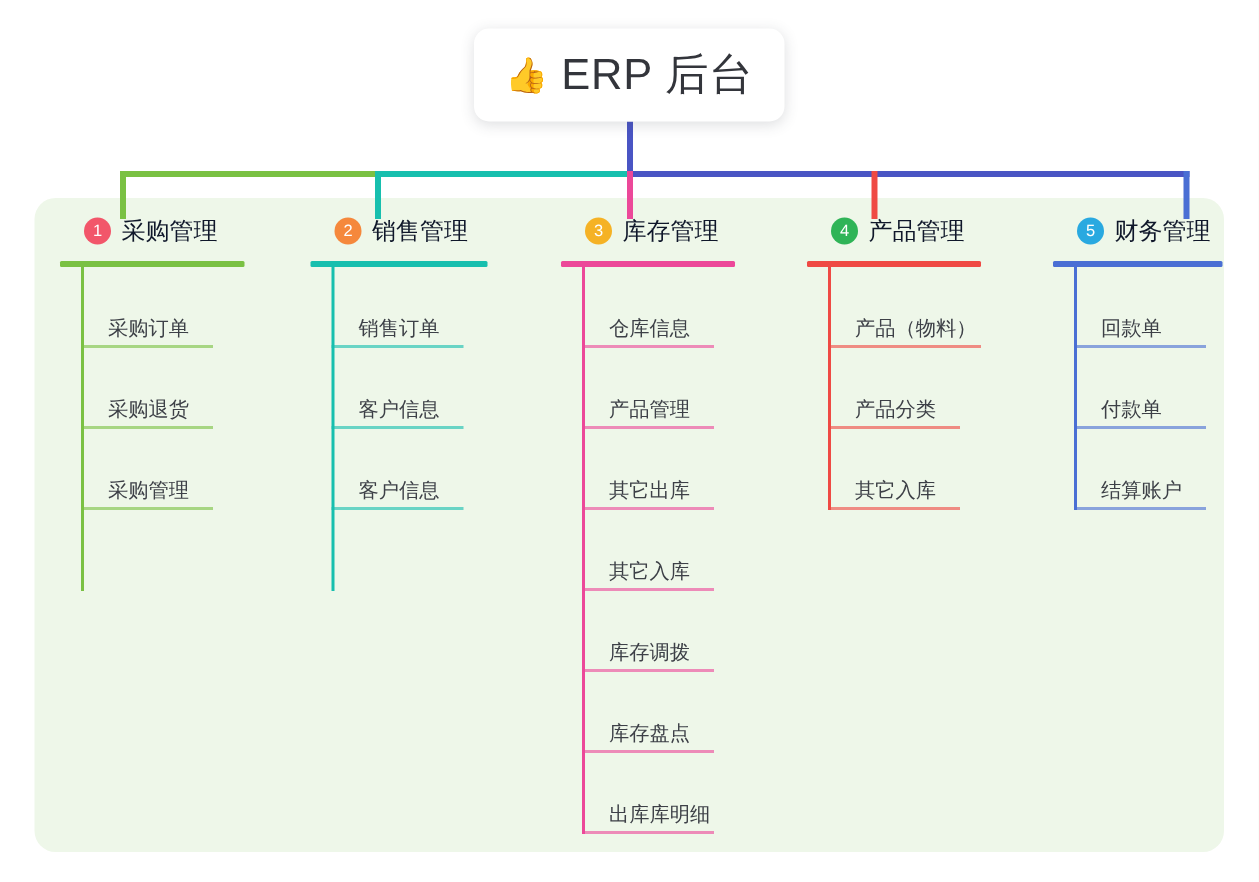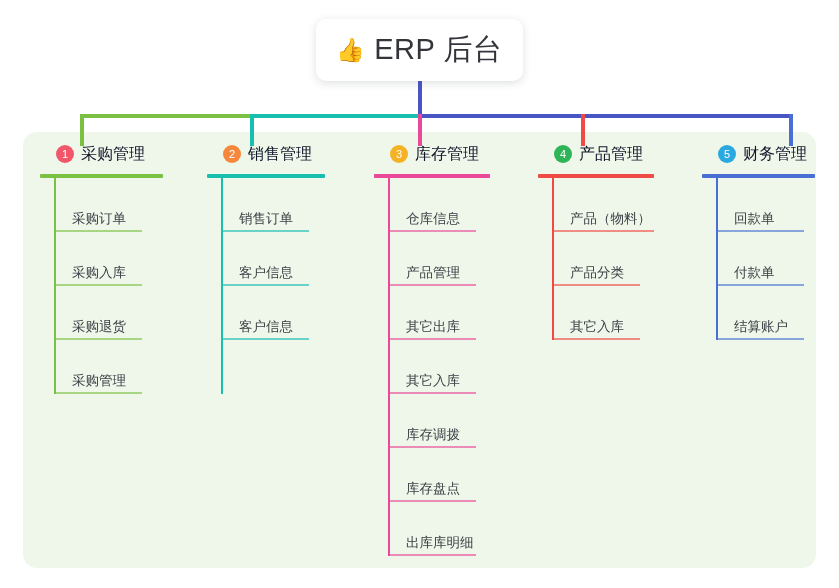--- a/index.html
+++ b/index.html
@@ -168,24 +168,20 @@
           <span class="col-title">采购管理</span>
         </div>
         <div class="col-rule" style="background: rgb(122, 193, 67); width: 123px;"></div>
         <div class="items">
           <div class="spine" style="background: rgb(122, 193, 67); height: 216px;"></div>
           <div class="item">
             <span class="item-label">采购订单</span>
             <div class="item-rule" style="background: rgb(122, 193, 67); opacity: 0.62; width: 88px;"></div>
           </div>
           <div class="item">
-            <span class="item-label">采购入库</span>
-            <div class="item-rule" style="background: rgb(122, 193, 67); opacity: 0.62; width: 88px;"></div>
-          </div>
-          <div class="item">
             <span class="item-label">采购退货</span>
             <div class="item-rule" style="background: rgb(122, 193, 67); opacity: 0.62; width: 88px;"></div>
           </div>
           <div class="item">
             <span class="item-label">采购管理</span>
             <div class="item-rule" style="background: rgb(122, 193, 67); opacity: 0.62; width: 88px;"></div>
           </div>
         </div>
       </div>
       <div class="column" style="left: 207px;">

